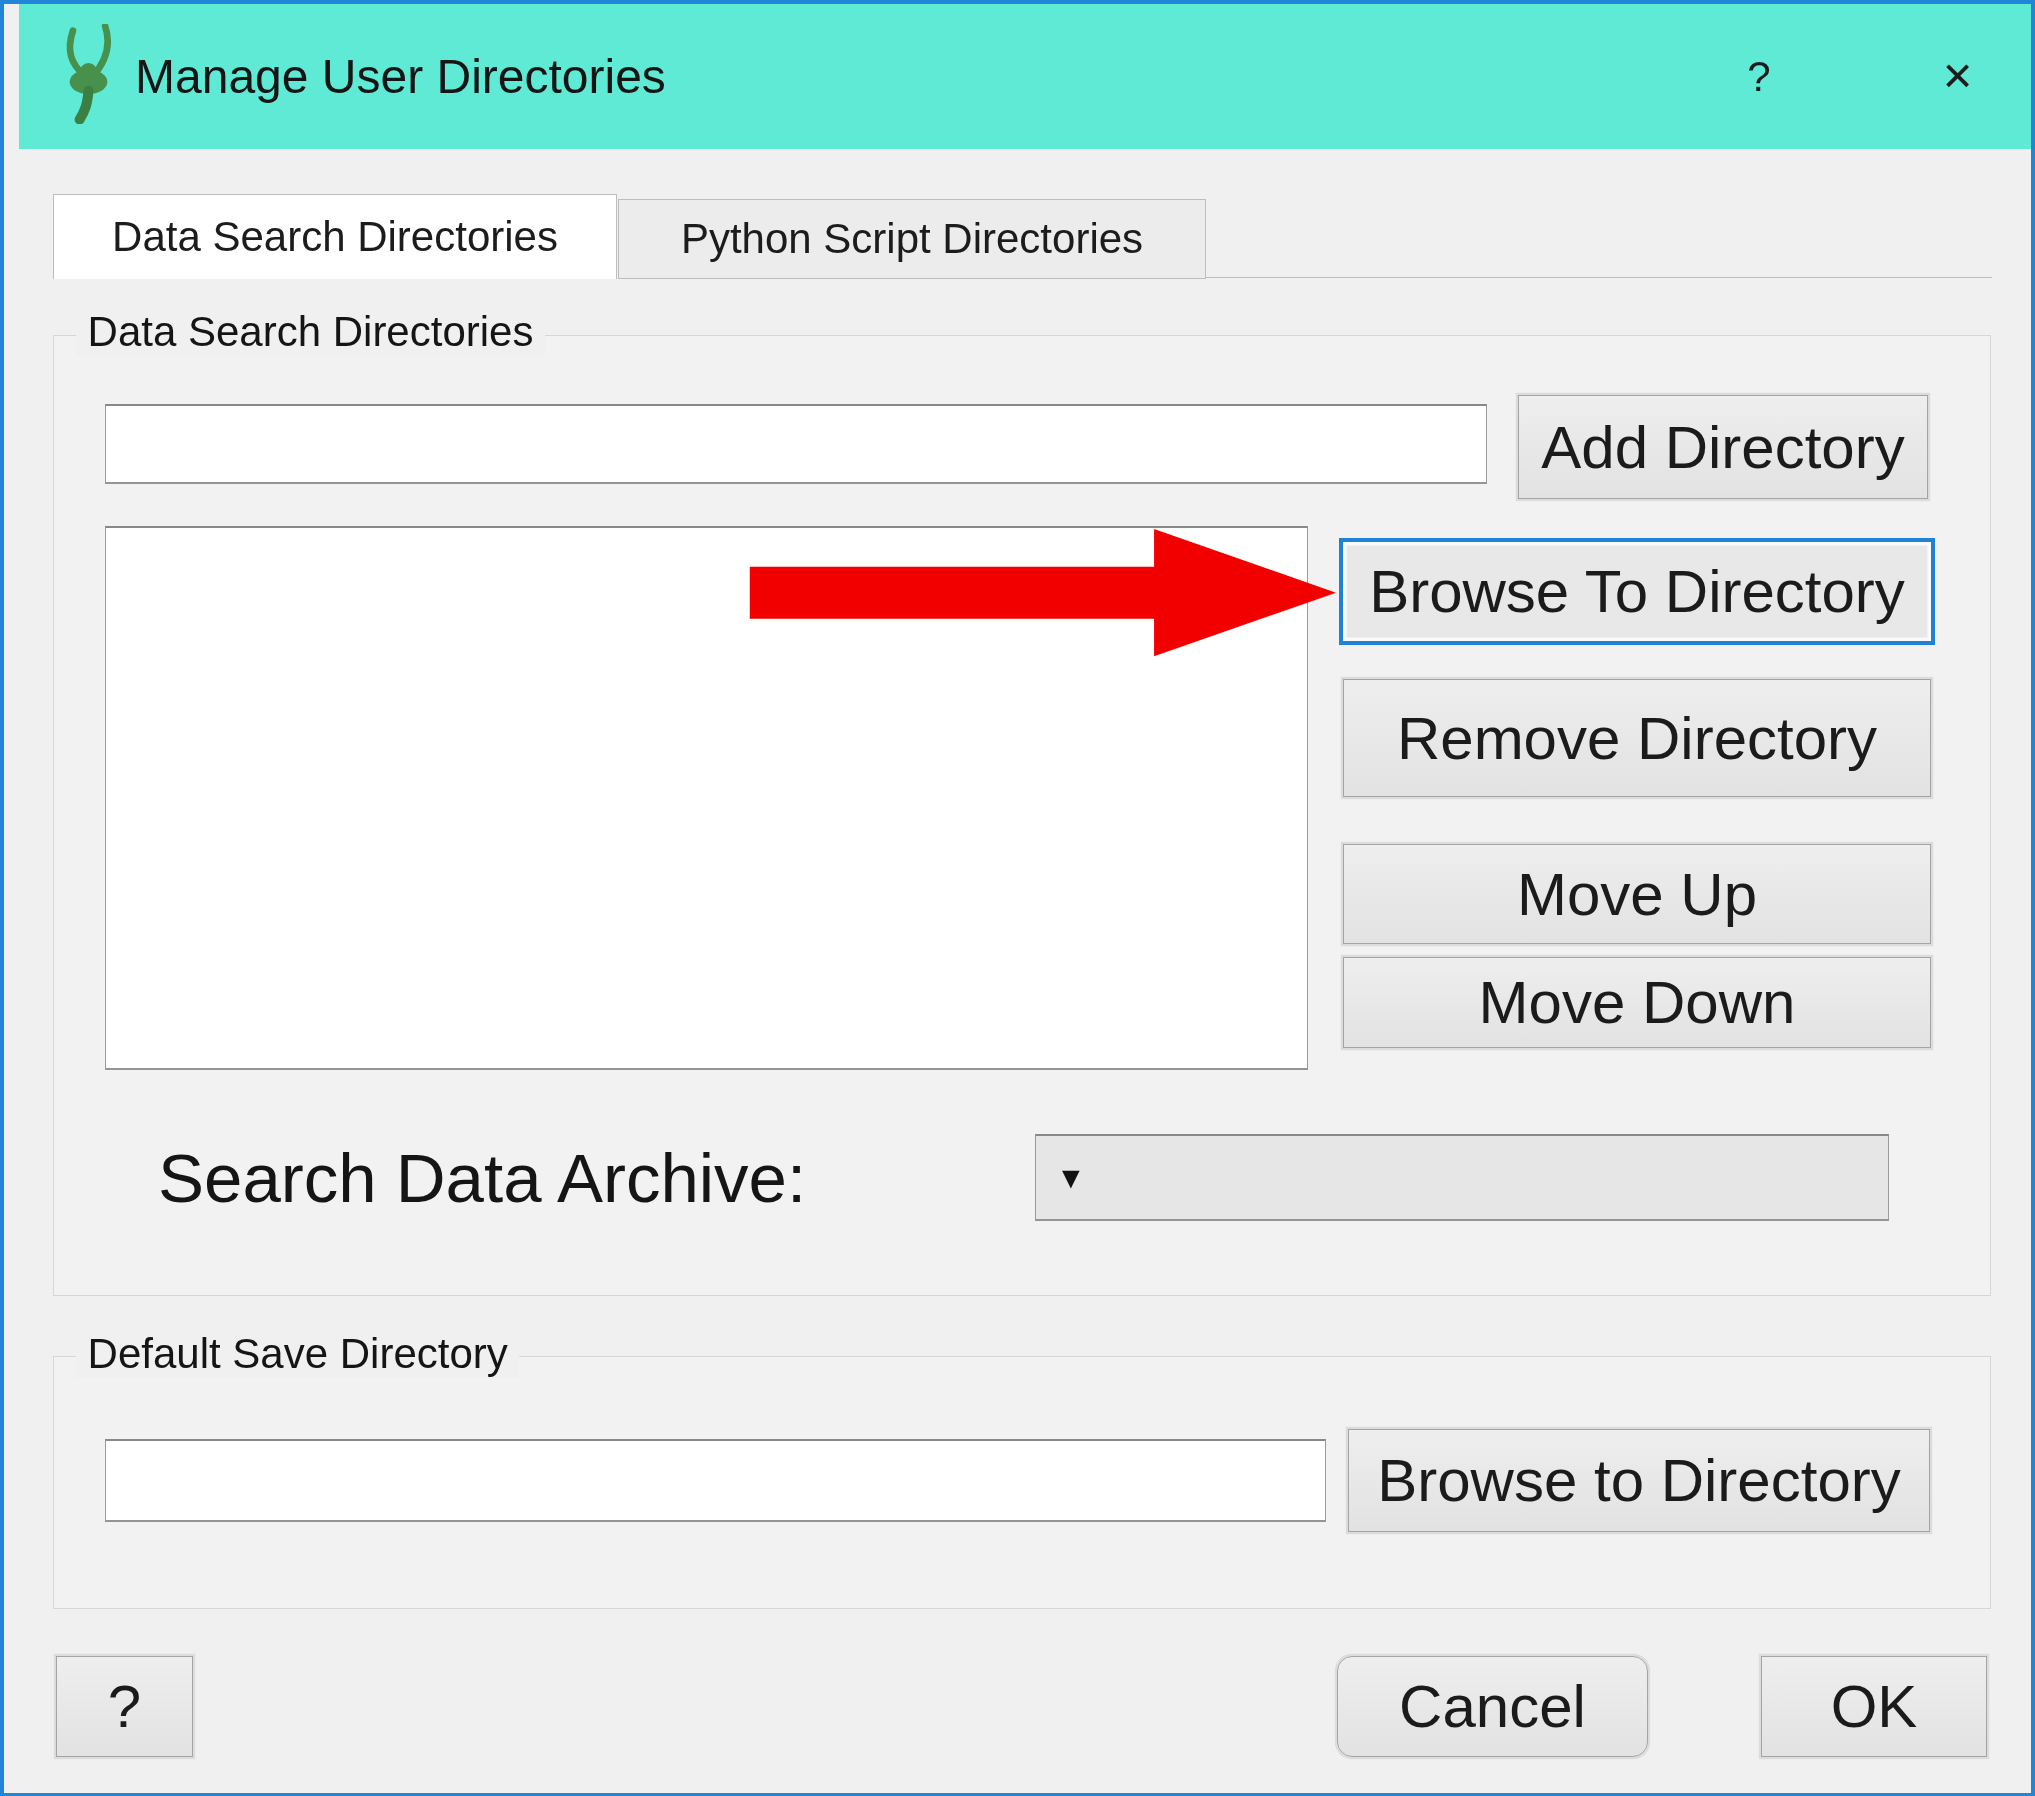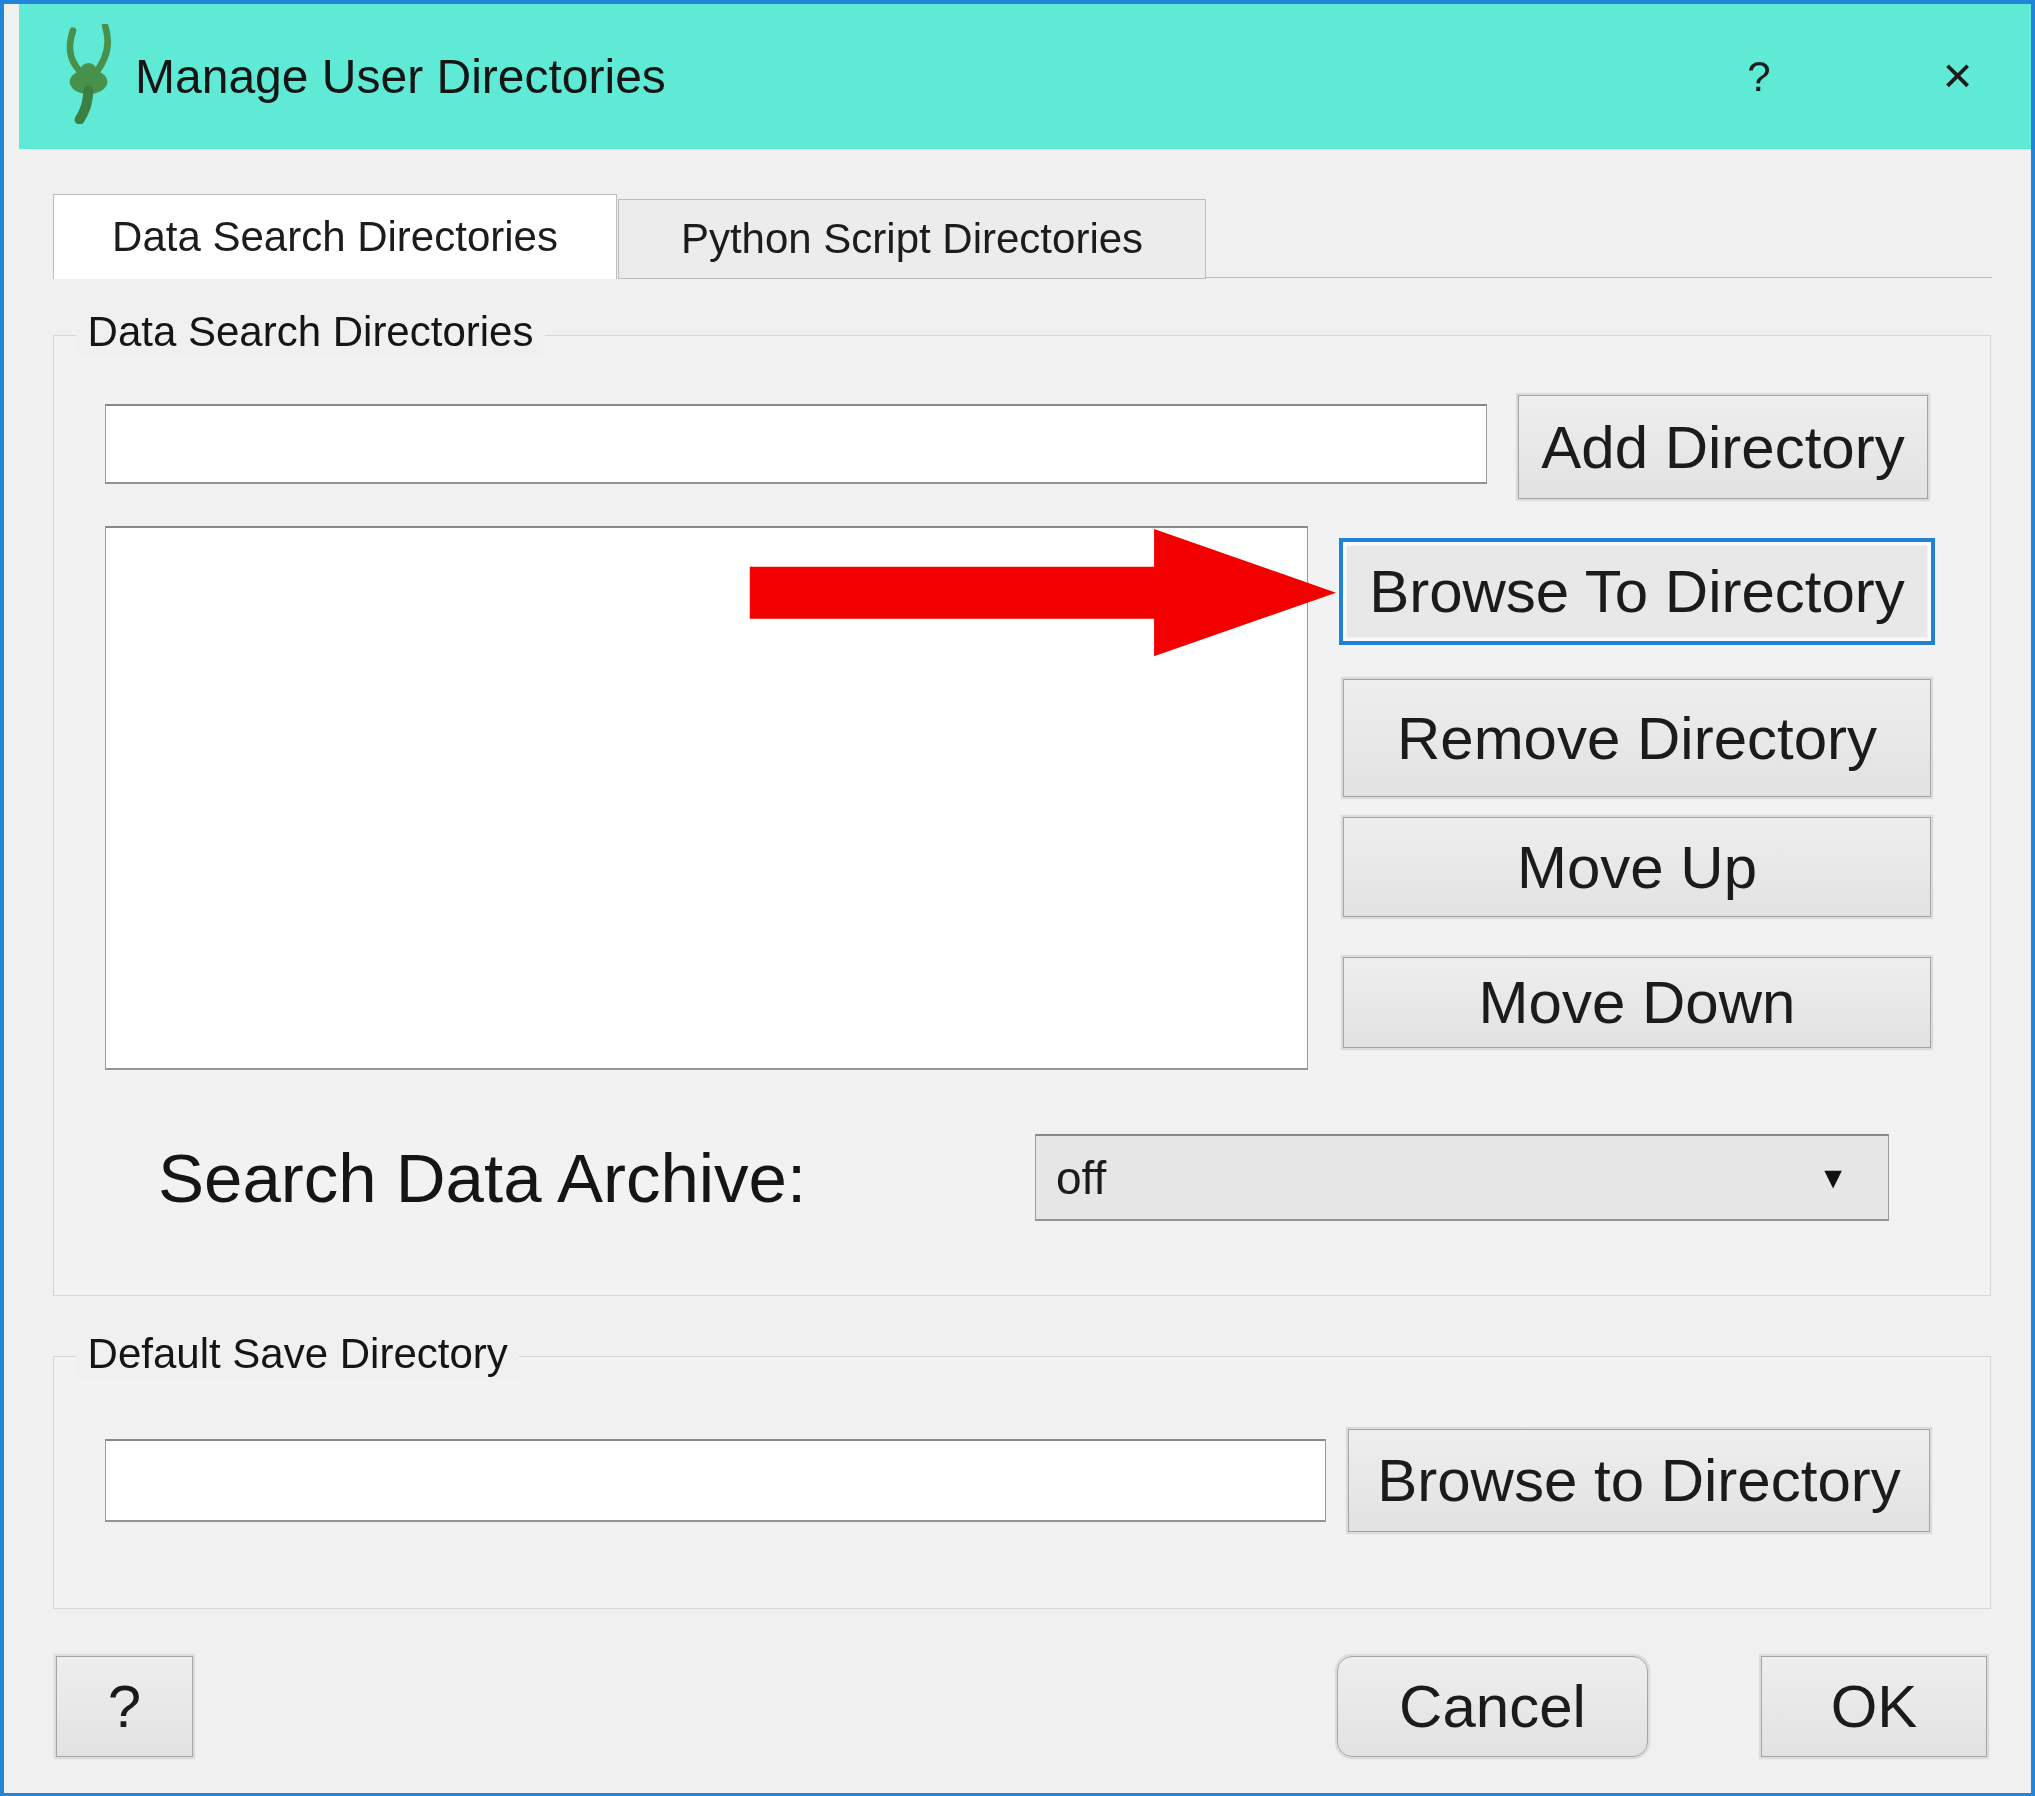--- a/index.html
+++ b/index.html
@@ -98,21 +98,21 @@
     background: linear-gradient(#eeeeee, #e2e2e2);
     border: 1.4px solid #a4a4a4;
     box-shadow: 0 0 0 2.2px #dcdcdc;
     font-size: 60px; color: #1b1b1b;
     font-family: inherit;
     white-space: nowrap;
     cursor: default;
   }
   .btn-add      { left: 1514px; top: 391px;  width: 410px; height: 104px; }
   .btn-remove   { left: 1339px; top: 675px;  width: 588px; height: 118px; }
-  .btn-moveup   { left: 1339px; top: 813px; width: 588px; height: 100px; }
+  .btn-moveup   { left: 1339px; top: 840px; width: 588px; height: 100px; }
   .btn-movedown { left: 1339px; top: 953px; width: 588px; height: 91px; }
   .btn-browse2  { left: 1344px; top: 1425px; width: 582px; height: 103px; }
   .btn-help     { left: 52px;   top: 1652px; width: 137px; height: 101px; }
   .btn-cancel   { left: 1333px; top: 1652px; width: 311px; height: 101px; border-radius: 15px; }
   .btn-ok       { left: 1757px; top: 1652px; width: 226px; height: 101px; }
 
   .btn-browse1 {
     left: 1335px; top: 534px; width: 596px; height: 107px;
     border: 4.3px solid #1f82d6;
     box-shadow: inset 0 0 0 3.6px #fafafa;
@@ -178,21 +178,20 @@
   <button class="btn btn-remove">Remove Directory</button>
   <button class="btn btn-moveup">Move Up</button>
   <button class="btn btn-movedown">Move Down</button>
 
   <svg class="red-arrow" viewBox="0 0 840 205">
     <polygon points="18,66 578,66 578,14 830,102 578,190 578,138 18,138" fill="#f20000"></polygon>
   </svg>
 
   <div class="archive-label">Search Data Archive:</div>
   <div class="dropdown">
-    <span class="dropdown-value">off</span>
     <span class="dropdown-caret">▼</span>
   </div>
 
   <div class="groupbox group2"></div>
   <div class="group-label group2-label">Default Save Directory</div>
 
   <input class="sunken save-input" type="text" value="" style="">
 
   <button class="btn btn-browse2">Browse to Directory</button>
 

